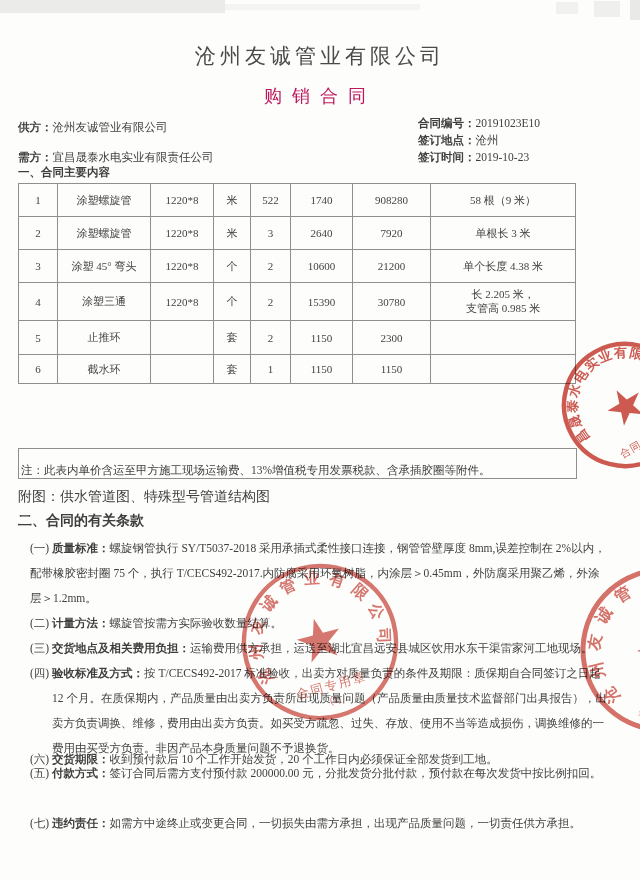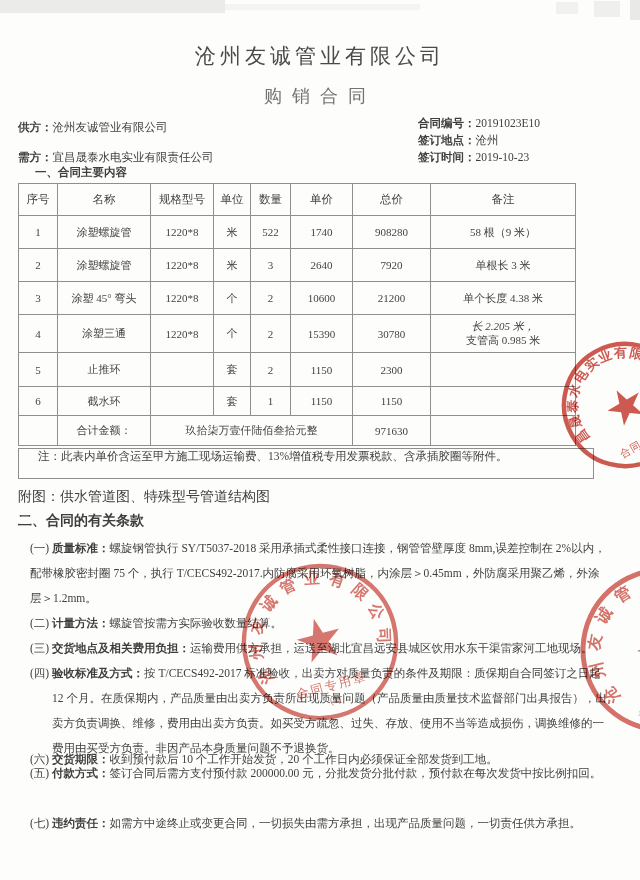--- a/index.html
+++ b/index.html
@@ -6,37 +6,37 @@
   body{
     width:640px;height:880px;position:relative;overflow:hidden;
     background:#fdfdfb;
     font-family:"Liberation Serif","DejaVu Serif",serif;
     color:#3e3e3e;
     -webkit-font-smoothing:antialiased;
   }
   .abs{position:absolute;}
   .scan-strip{background:#ebebe9;}
   .title-company{left:0;right:0;top:42px;text-align:center;font-size:21px;letter-spacing:4px;color:#4a4a4a;}
-  .title-doc{left:0;right:0;top:84px;text-align:center;font-size:18px;letter-spacing:10px;color:#737373;}
+  .title-doc{left:0;right:0;top:84px;text-align:center;font-size:18px;letter-spacing:10px;color:#be185d;}
   .info-line{font-size:11.5px;height:20px;line-height:20px;white-space:nowrap;}
   .lbl{font-weight:bold;}
   .heading{font-size:11.5px;font-weight:bold;}
   
   table.items{position:absolute;left:18px;top:183px;border-collapse:collapse;table-layout:fixed;width:557px;}
   table.items td,table.items th{
     border:1px solid #8f8f8f;font-size:11px;font-weight:normal;
     text-align:center;vertical-align:middle;padding:0 2px;color:#434343;
     overflow:hidden;white-space:nowrap;
   }
   table.items th{font-size:11.5px;}
   .remark2{display:block;line-height:1.25;}
-  .remark1{display:block;line-height:1.25;font-style:italic;}
+  .remark1{display:block;line-height:1.25;}
   
   .note-box{left:18px;top:448px;width:555px;height:29px;border:1px solid #8f8f8f;
-    display:flex;align-items:flex-start;font-size:11.5px;padding-left:19px;white-space:nowrap;}
+    display:flex;align-items:flex-end;font-size:11.5px;padding-left:2px;white-space:nowrap;}
   .plain-line{font-size:14px;height:25px;line-height:25px;white-space:nowrap;}
   .clause{left:18px;width:612px;font-size:11.5px;height:25px;line-height:25px;white-space:nowrap;overflow:visible;margin-left:12px;}
   .clause.indent{left:40px;}
   .cl-label{font-weight:bold;}
   
   .seal{position:absolute;mix-blend-mode:multiply;pointer-events:none;}
   .seal text{font-family:"Liberation Sans","DejaVu Sans",sans-serif;}
   .ring-a{font-size:13px;font-weight:bold;letter-spacing:1.5px;}
   .ring-b{font-size:15.5px;font-weight:bold;letter-spacing:8px;}
   .ring-c{font-size:16px;font-weight:bold;letter-spacing:10px;}
@@ -57,44 +57,34 @@
 
 <div class="abs title-company">沧州友诚管业有限公司</div>
 <div class="abs title-doc">购销合同</div>
 
 <div class="abs info-line" style="left:18px;top:117px;"><span class="lbl">供方：</span><span>沧州友诚管业有限公司</span></div>
 <div class="abs info-line" style="left:18px;top:147px;"><span class="lbl">需方：</span><span>宜昌晟泰水电实业有限责任公司</span></div>
 <div class="abs info-line" style="left:418px;top:113px;"><span class="lbl">合同编号：</span><span>20191023E10</span></div>
 <div class="abs info-line" style="left:418px;top:130px;font-family:Liberation Serif, serif;"><span class="lbl">签订地点：</span><span>沧州</span></div>
 <div class="abs info-line" style="left:418px;top:147px;"><span class="lbl">签订时间：</span><span>2019-10-23</span></div>
 
-<div class="abs heading" style="left:18px;top:165px;margin-left:17px;">一、合同主要内容</div>
+<div class="abs heading" style="left:18px;top:165px;">一、合同主要内容</div>
 
 <table class="items">
   <colgroup>
     <col style="width:39px">
       <col style="width:93px">
       <col style="width:63px">
       <col style="width:37px">
     <col style="width:40px">
       <col style="width:62px">
       <col style="width:78px">
       <col style="width:145px">
   </colgroup>
   <tbody>
-      <tr style="height:32px">
-    <th>序号</th>
-    <th>名称</th>
-    <th>规格型号</th>
-    <th>单位</th>
-    <th>数量</th>
-    <th>单价</th>
-    <th>总价</th>
-    <th>备注</th>
-  </tr>
   <tr style="height:33px">
     <td>1</td>
     <td>涂塑螺旋管</td>
     <td>1220*8</td>
     <td>米</td>
     <td>522</td>
     <td>1740</td>
     <td>908280</td>
     <td>58 根（9 米）</td>
   </tr>
@@ -144,27 +134,20 @@
   <tr style="height:29px">
     <td>6</td>
     <td>截水环</td>
     <td></td>
     <td>套</td>
     <td>1</td>
     <td>1150</td>
     <td>1150</td>
     <td></td>
   </tr>
-  <tr style="height:30px">
-    <td></td>
-    <td>合计金额：</td>
-    <td colspan="4">玖拾柒万壹仟陆佰叁拾元整</td>
-    <td>971630</td>
-    <td></td>
-  </tr>
 </tbody>
   </table>
 
 <div class="abs note-box">
     <span>注：此表内单价含运至甲方施工现场运输费、13%增值税专用发票税款、含承插胶圈等附件。</span>
   </div>
 
 <div class="abs plain-line" style="left:18px;top:484px;">附图：供水管道图、特殊型号管道结构图</div>
 <div class="abs plain-line heading" style="left:18px;top:508px;">二、合同的有关条款</div>
 

